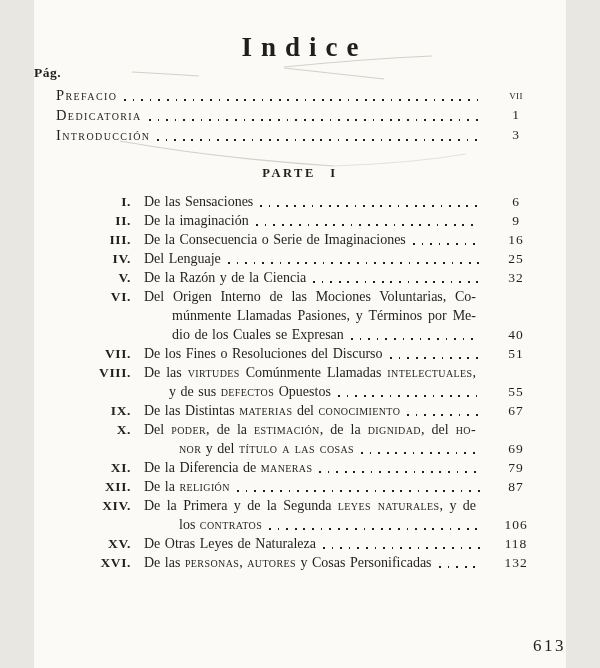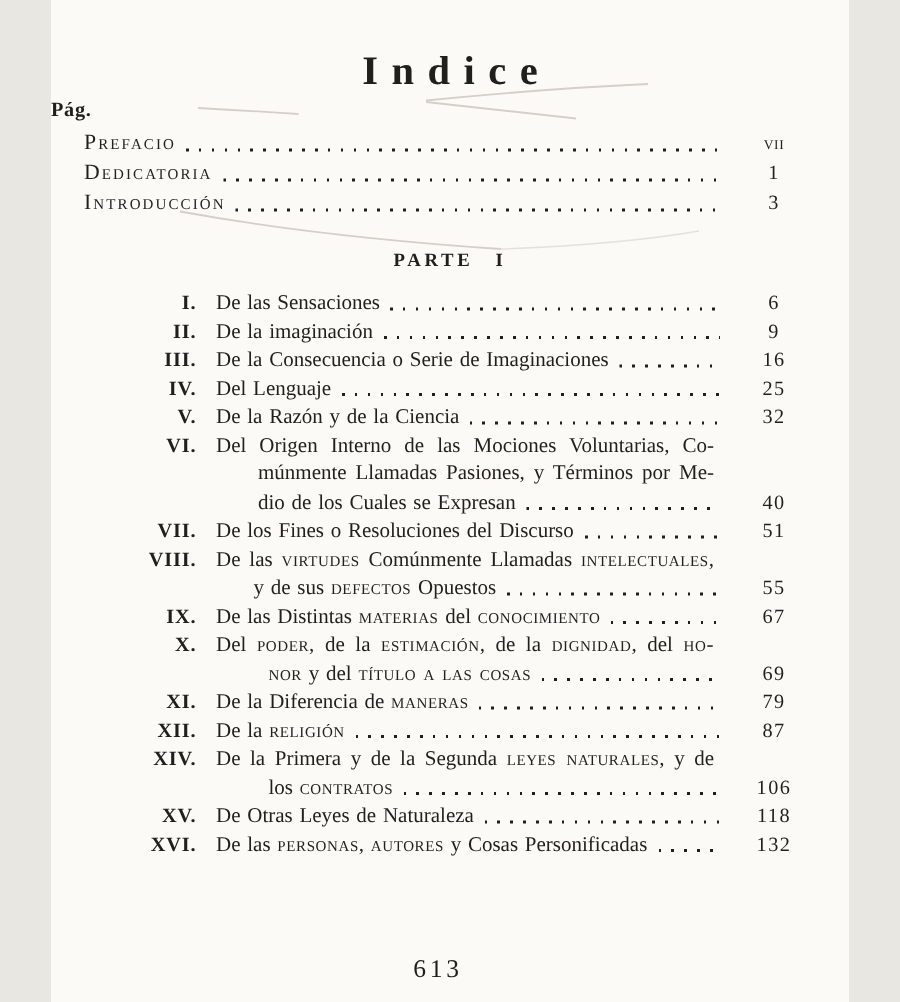--- a/index.html
+++ b/index.html
@@ -118,22 +118,22 @@
   }
   .cline.fill{
     flex:1;
     margin-right:8px;
     white-space:normal;
     text-align:justify;
     text-align-last:justify;
   }
   .folio{
     position:absolute;
-    left:0;right:16px;top:636px;
-    text-align:center;
+    left:0;right:0;top:636px;
+    text-align:right;
     font-size:17px;
     letter-spacing:2.5px;
   }
 </style>
 </head>
 <body>
 
 <div class="sheet">
 
   <svg class="artifacts" viewBox="0 0 600 668" fill="none">

